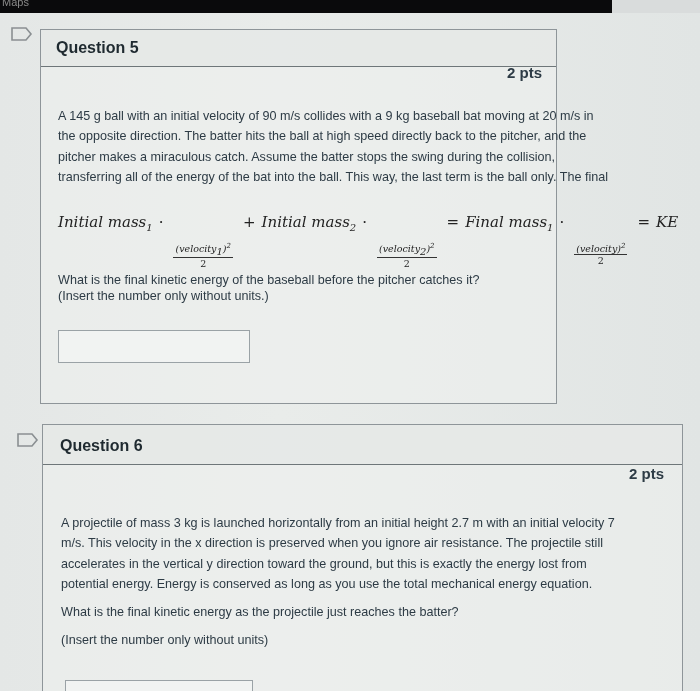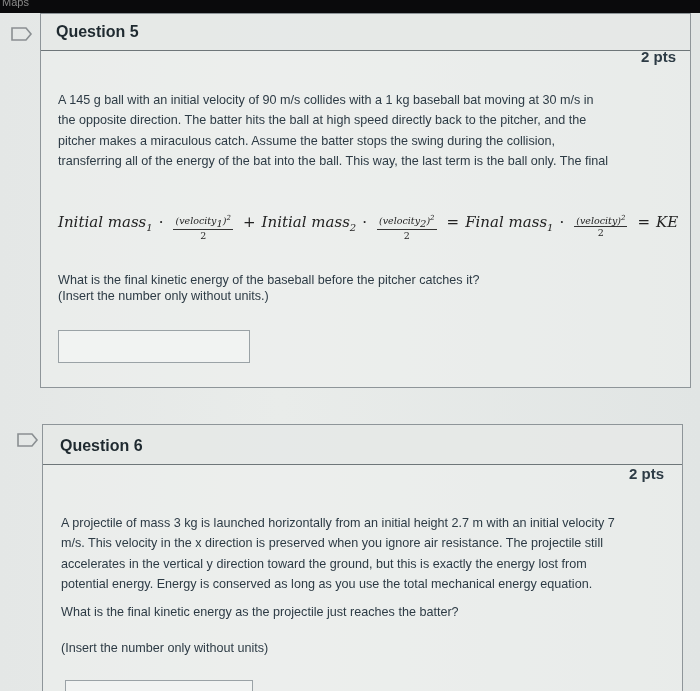--- a/index.html
+++ b/index.html
@@ -4,21 +4,21 @@
 <style>
   * { box-sizing: border-box; margin: 0; padding: 0; }
   html, body { width: 700px; height: 691px; overflow: hidden; }
   body {
     background: #d9dcdc;
     font-family: "Liberation Sans", "DejaVu Sans", sans-serif;
     color: #2d3b45;
     position: relative;
   }
   .topbar {
-    position: absolute; left: 0; top: 0; width: 700px; height: 13px;
+    position: absolute; left: 0; top: 0; width: 612px; height: 13px;
     background: #0a0a0c;
   }
   .topbar-label {
     position: absolute; left: 2px; top: -4px; font-size: 11px; color: #8a8a8a;
   }
   .page {
     position: absolute; left: 0; top: 13px; width: 700px; height: 678px;
     background: linear-gradient(90deg, #e4e7e6 0%, #e9ecea 40%, #e1e5e4 100%);
   }
   .bookmark {
@@ -49,47 +49,47 @@
   }
   .equation {
     position: absolute; left: 58px; top: 200px; width: 620px; height: 40px;
     font-family: "DejaVu Serif", "Liberation Serif", serif; font-style: italic;
     font-size: 15px; color: #222; display: flex; white-space: nowrap;
   }
   .frac {
     display: inline-flex; flex-direction: column; align-items: center;
     margin: 0 4px; font-size: 9.5px; line-height: 11px; vertical-align: middle;
   }
-  .frac .num { border-bottom: 1px solid #333; padding: 0 2px; }
+  .frac .num { border-bottom: 1px solid #333; padding: 0 2px; margin-top: 28px; }
   .frac .den { font-style: normal; }
   .op { font-style: normal; margin: 0 6px; }
   sub { font-size: 10px; }
   sup { font-size: 7px; }
 </style>
 </head>
 <body>
 
 <div class="topbar">
   <span class="topbar-label">Maps</span>
 </div>
 
 <div class="page">
 
   <svg class="bookmark" style="left:11px;top:14px;" viewBox="0 0 22 14">
     <path d="M1 1 H15 L20 7 L15 13 H1 Z" fill="none" stroke="#8a8f92" stroke-width="1.6"></path>
   </svg>
 
-  <div class="card" style="left:40px;top:0px;width:651px;height:375px;">
+  <div class="card" style="left:40px;top:16px;width:517px;height:375px;">
     <div class="card-header" style="height:37px;">
       <span class="q-title" style="left:15px;top:9px;">Question 5</span>
       <span class="q-pts" style="right:14px;top:9px;">2 pts</span>
     </div>
 
     <div class="q-text" style="left:17px;top:76px;width:620px;">
-      <div>A 145 g ball with an initial velocity of 90 m/s collides with a 1 kg baseball bat moving at 30 m/s in</div>
+      <div>A 145 g ball with an initial velocity of 90 m/s collides with a 9 kg baseball bat moving at 20 m/s in</div>
       <div>the opposite direction. The batter hits the ball at high speed directly back to the pitcher, and the</div>
       <div>pitcher makes a miraculous catch. Assume the batter stops the swing during the collision,</div>
       <div>transferring all of the energy of the bat into the ball. This way, the last term is the ball only. The final</div>
     </div>
   </div>
 
   <div class="equation">
     <span><span>Initial mass</span><sub>1</sub></span>
     <span class="op">·</span>
     <span class="frac">
@@ -130,18 +130,18 @@
     </div>
 
     <div class="q-text" style="left:18px;top:88px;width:620px;">
       <div>A projectile of mass 3 kg is launched horizontally from an initial height 2.7 m with an initial velocity 7</div>
       <div>m/s. This velocity in the x direction is preserved when you ignore air resistance. The projectile still</div>
       <div>accelerates in the vertical y direction toward the ground, but this is exactly the energy lost from</div>
       <div>potential energy. Energy is conserved as long as you use the total mechanical energy equation.</div>
     </div>
 
     <div class="q-prompt" style="left:18px;top:180px;">What is the final kinetic energy as the projectile just reaches the batter?</div>
-    <div class="q-note" style="left:18px;top:208px;margin-top:8px;">(Insert the number only without units)</div>
+    <div class="q-note" style="left:18px;top:208px;">(Insert the number only without units)</div>
 
     <input class="answer-box" style="left: 22px; top: 255px; width: 188px; height: 33px;" type="text" value="">
   </div>
 
 </div>
 
 </body></html>

